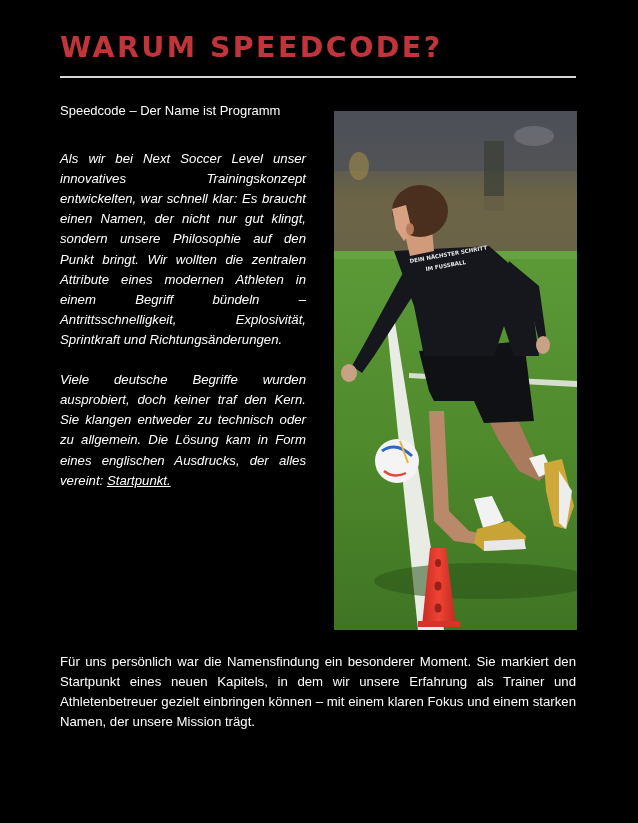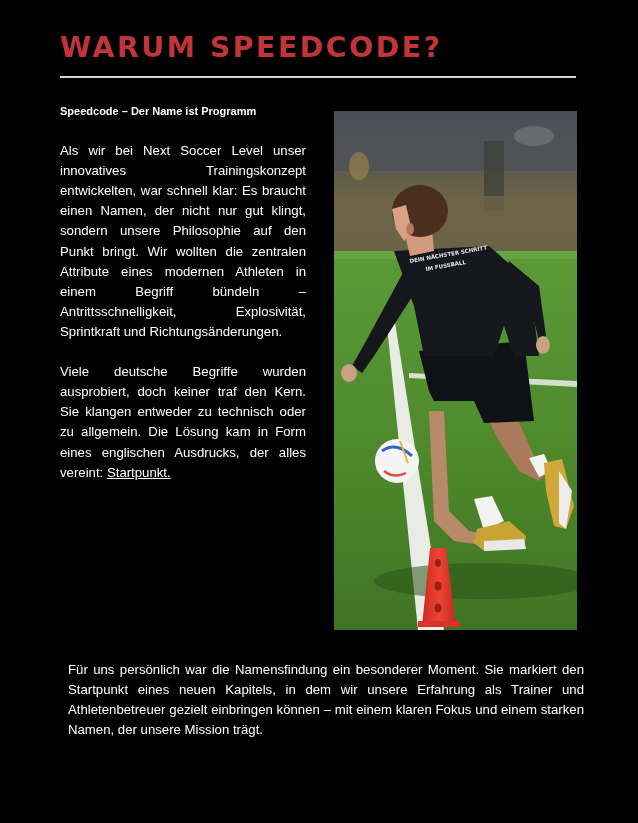--- a/index.html
+++ b/index.html
@@ -28,39 +28,40 @@
       width: 516px; height: 2px;
       background: #d6d6d6;
     }
     .col-left {
       position: absolute; left: 60px; top: 101px;
       width: 246px;
       font-size: 13.2px;
       line-height: 20.1px;
     }
     .subhead {
-      font-weight: bold;
-      margin: 0 0 20px 0;
-      font-size: 11px;
+      font-weight: normal;
+      margin: 0 0 28px 0;
+      font-size: 13px;
     }
     .para {
       margin: 0 0 20.1px 0;
       text-align: justify;
+      font-style: italic;
     }
     .link {
       color: #ffffff;
       text-decoration: underline;
     }
     .full {
       position: absolute; left: 60px; top: 652px;
       width: 516px;
       font-size: 13.2px;
       line-height: 20.1px;
       text-align: justify;
-      margin: 8px;
+      margin: 0;
     }
     .photo {
       position: absolute; left: 334px; top: 111px;
       width: 243px; height: 519px;
       overflow: hidden;
       background: #3a3a32;
     }
     .photo svg { display: block; }
   </style>
 </head>

